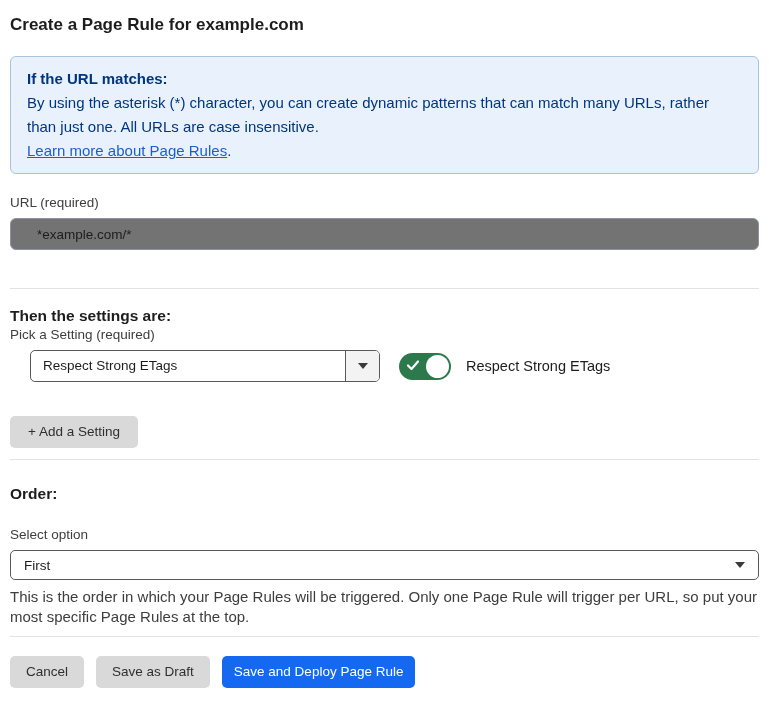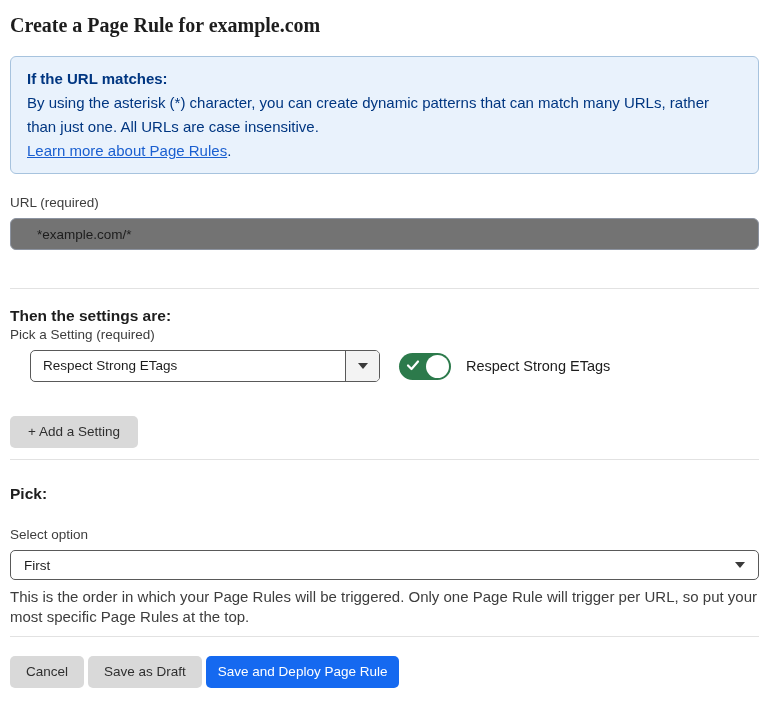--- a/index.html
+++ b/index.html
@@ -6,26 +6,25 @@
   html, body { width: 769px; height: 718px; }
   body {
     font-family: "Liberation Sans", sans-serif;
     background: #ffffff;
     color: #1d1d1d;
     overflow: hidden;
   }
   .container { padding: 12px 10px 0 10px; }
 
   h1.page-title {
-    font-size: 20px;
+    font-size: 17px;
     line-height: 26px;
     font-weight: 700;
     color: #1d1d1d;
     margin-bottom: 18px;
-    font-family: Liberation Serif, serif;
   }
 
   .info-box {
     background: #e9f2fc;
     border: 1px solid #a7c3de;
     border-radius: 6px;
     padding: 10px 16px;
     font-size: 15px;
     line-height: 24px;
     color: #003681;
@@ -193,21 +192,21 @@
     margin-top: 7px;
     font-size: 15px;
     line-height: 20px;
     color: #3d3d3d;
     max-width: 749px;
   }
 
   .footer-row {
     margin-top: 19px;
     display: flex;
-    gap: 4px;
+    gap: 12px;
     align-items: center;
   }
 </style>
 </head>
 <body>
 
 <div class="container">
 
   <h1 class="page-title">Create a Page Rule for example.com</h1>
 
@@ -243,21 +242,21 @@
       <span class="knob"></span>
     </div>
 
     <span class="toggle-label">Respect Strong ETags</span>
   </div>
 
   <button class="btn btn-add">+ Add a Setting</button>
 
   <hr class="divider divider-2">
 
-  <h2 class="section-heading order-heading">Pick:</h2>
+  <h2 class="section-heading order-heading">Order:</h2>
 
   <label class="field-label select-label">Select option</label>
 
   <div class="wide-select">
     <span class="ws-value">First</span>
     <span class="tri-down"></span>
   </div>
 
   <div class="help-text">This is the order in which your Page Rules will be triggered. Only one Page Rule will trigger per URL, so put your most specific Page Rules at the top.</div>
 

